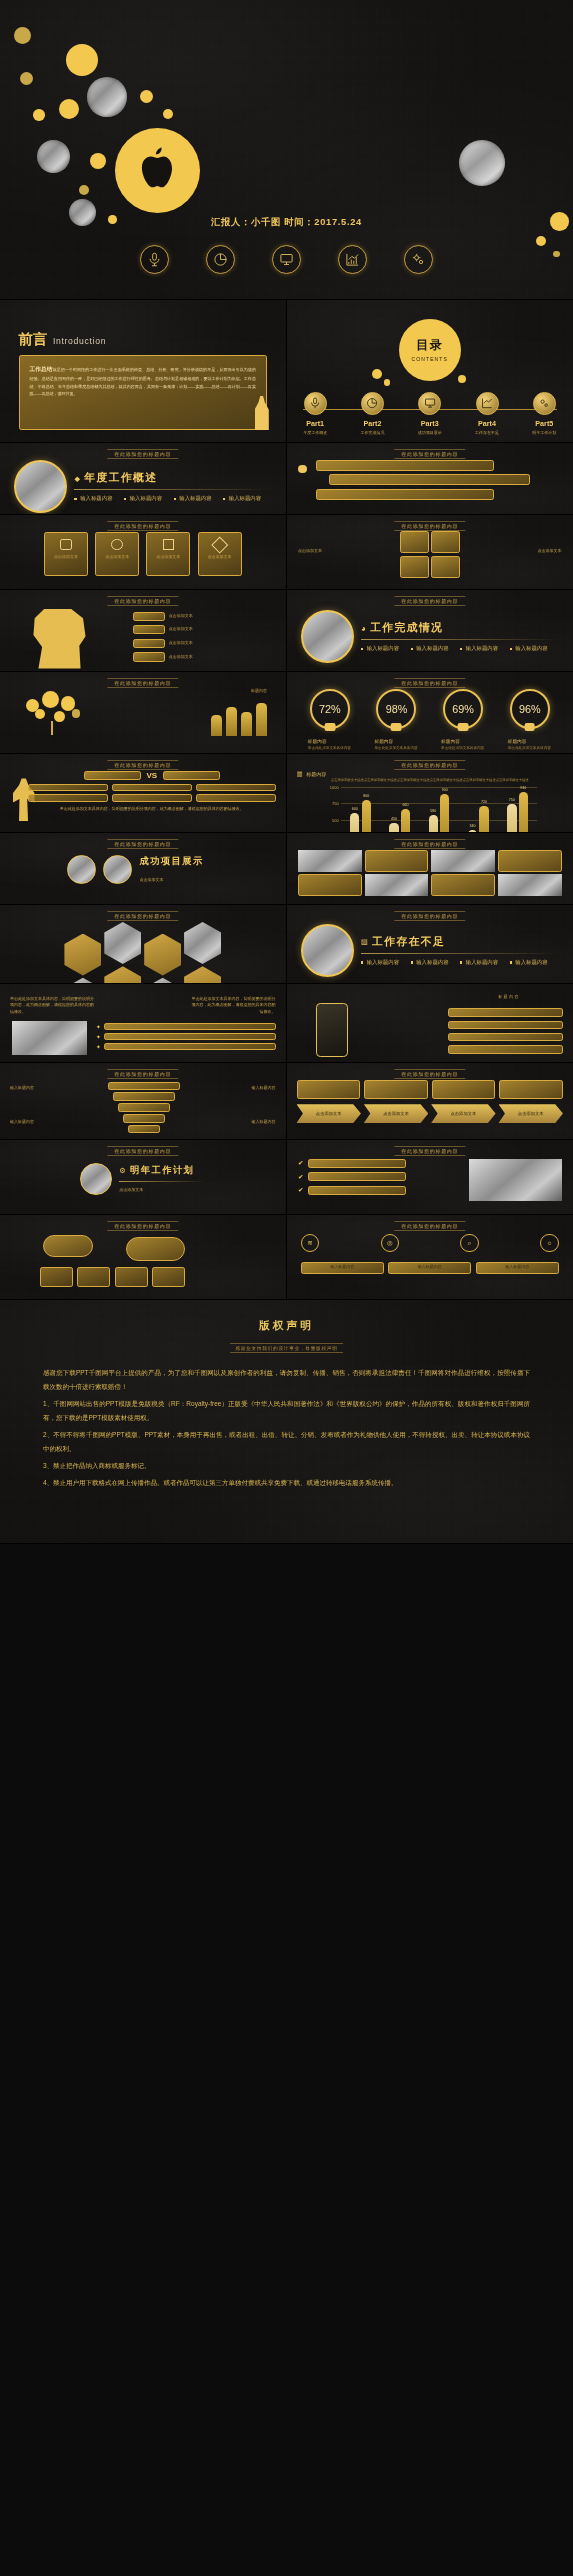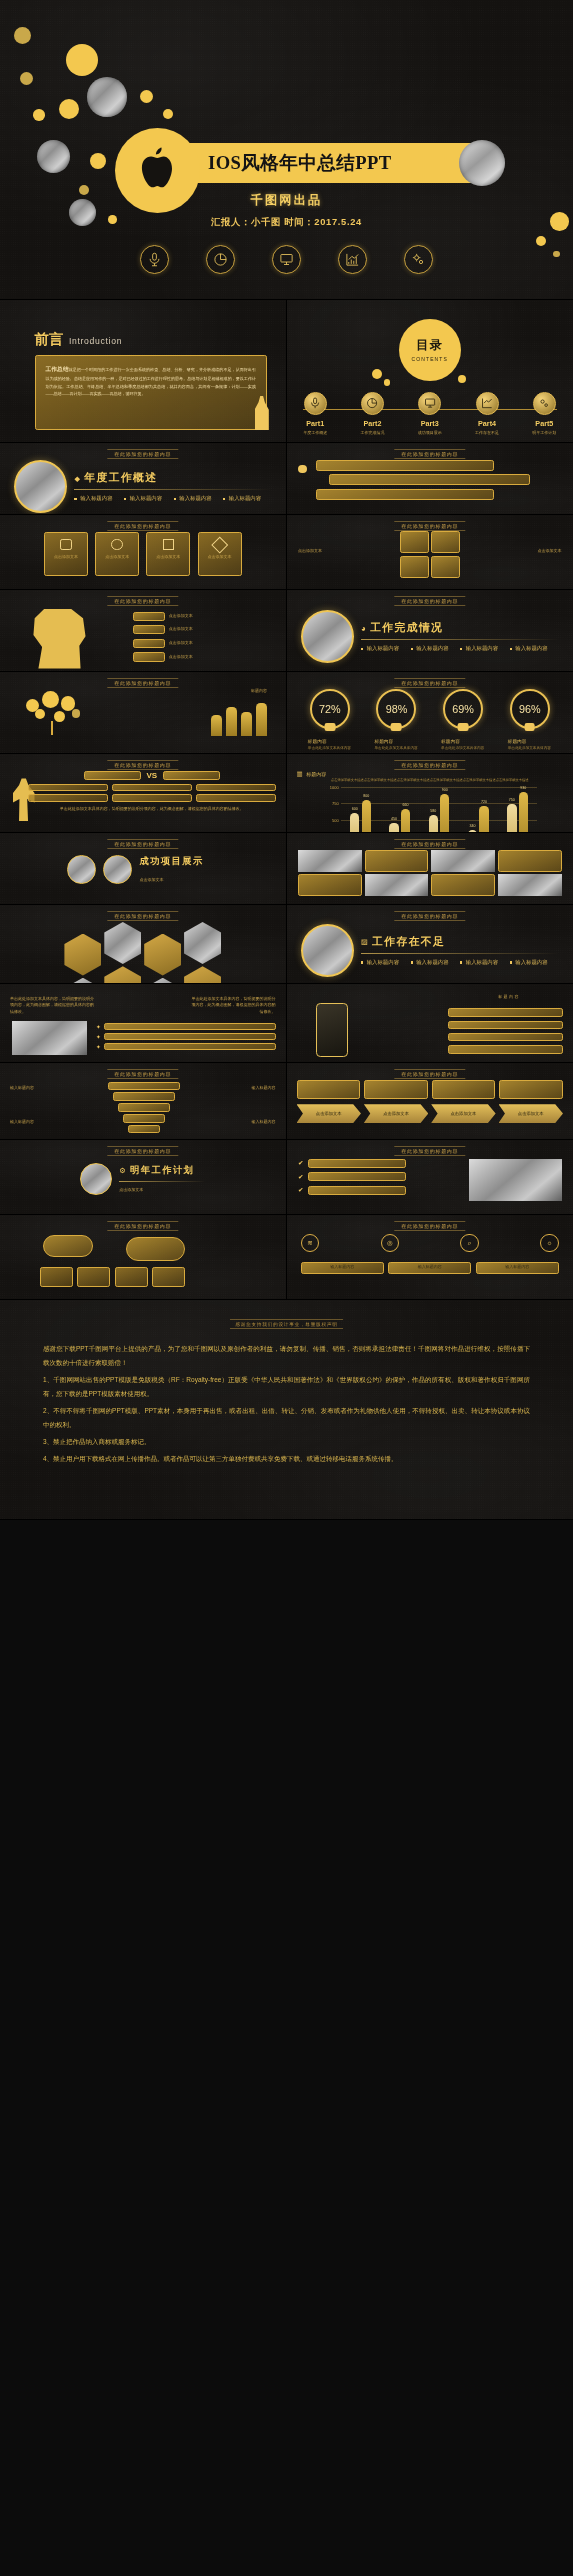--- a/index.html
+++ b/index.html
@@ -218,26 +218,22 @@
       <div class="bub" style="left:108px;top:215px;width:8.6px;height:8.6px;"></div>
     </div>
 
     <div class="apple-badge">
       <svg viewBox="0 0 62 70">
         <path d="M39 15c-3 0-7 2-9 2s-6-2-9-2c-7 0-13 6-13 16 0 12 9 28 15 28 3 0 5-2 7-2s4 2 7 2c6 0 14-16 14-27 0-10-6-17-12-17z" fill="#151310"></path>
         <path d="M36 2c-4 1-8 5-8 10 4 0 9-4 8-10z" fill="#151310"></path>
       </svg>
     </div>
 
-    <div class="title-bar">
-      <h1>IOS风格年中总结PPT</h1>
-    </div>
     <div class="title-photo"></div>
 
-    <div class="subtitle">千图网出品</div>
     <div class="byline">汇报人：小千图 时间：2017.5.24</div>
 
     <div class="icon-row">
       <div class="icon-circ">
         <svg viewBox="0 0 24 24">
             <rect x="9" y="2" width="6" height="11" rx="3"></rect>
             <path d="M5 11a7 7 0 0 0 14 0M12 18v4M8 22h8"></path>
           </svg>
       </div>
       <div class="icon-circ">
@@ -269,21 +265,21 @@
     </div>
 
     <div class="corner-bubbles">
       <div class="bub" style="position:relative;width:18.6px;height:18.6px;"></div>
       <div class="bub" style="position:relative;width:10px;height:10px;margin:5.7px 0 0 -14.3px;"></div>
       <div class="bub pale" style="position:relative;width:6.5px;height:6.5px;margin:4.3px 0 0 2.9px;"></div>
     </div>
   </section>
 
   <div class="row">
-    <section class="slide" style="height:143px;padding-left:16px;">
+    <section class="slide" style="height:143px;">
       <div style="padding:30px 18.6px 0;position:relative;z-index:3;">
         <div style="display:flex;align-items:baseline;gap:5.7px;">
           <span style="font-size:14.3px;font-weight:bold;color:#f2c95f;">前言</span>
           <span style="font-size:8.6px;color:#d9cdb6;letter-spacing:0.7px;">Introduction</span>
         </div>
         <div class="panel" style="margin-top:5.7px;height:75px;padding:8.6px 10px;position:relative;">
           <p style="font-size:4px;line-height:1.9;color:#f4e0ac;text-align:justify;">
             <b style="font-size:5.7px;">工作总结</b><span>就是把一个时间段的工作进行一次全面系统的检查、总结、分析、研究，并分析成绩的不足，从而得出引以为戒的经验。总结是应用写作的一种，是对已经做过的工作进行理性的思考。总结与计划是相辅相成的，要以工作计划为依据。工作总结、年终总结、半年总结和季度总结都为其总结，就其内容而言，其间有一条规律：计划——实践——总结——再计划——再实践——再总结，循环往复。</span>
           </p>
           <div style="position:absolute;right:-2.9px;bottom:-1.4px;width:14.3px;height:34px;background:#f0c75e;clip-path:polygon(40% 0,60% 0,72% 18%,100% 40%,100% 100%,0 100%,0 40%,28% 18%);"></div>
@@ -844,20 +840,21 @@
             <span class="tiny2" style="color:#2e2712;">输入标题内容</span>
           </div>
         <div class="panel o" style="height:11.5px;display:flex;align-items:center;justify-content:center;">
             <span class="tiny2" style="color:#2e2712;">输入标题内容</span>
           </div>
       </div>
     </section>
   </div>
 
   <section class="slide" id="copy">
+    <div class="copy-head">版权声明</div>
     <span class="copy-tag">感谢您支持我们的设计事业，尊重版权声明</span>
     <div class="copy-body">
       <p>感谢您下载PPT千图网平台上提供的产品，为了您和千图网以及原创作者的利益，请勿复制、传播、销售，否则将承担法律责任！千图网将对作品进行维权，按照传播下载次数的十倍进行索取赔偿！</p>
       <p>1、千图网网站出售的PPT模版是免版税类（RF：Royalty-free）正版受《中华人民共和国著作法》和《世界版权公约》的保护，作品的所有权、版权和著作权归千图网所有，您下载的是PPT模版素材使用权。</p>
       <p>2、不得不得将千图网的PPT模版、PPT素材，本身用于再出售，或者出租、出借、转让、分销、发布或者作为礼物供他人使用，不得转授权、出卖、转让本协议或本协议中的权利。</p>
       <p>3、禁止把作品纳入商标或服务标记。</p>
       <p>4、禁止用户用下载格式在网上传播作品。或者作品可以让第三方单独付费或共享免费下载、或通过转移电话服务系统传播。</p>
     </div>
   </section>
 

